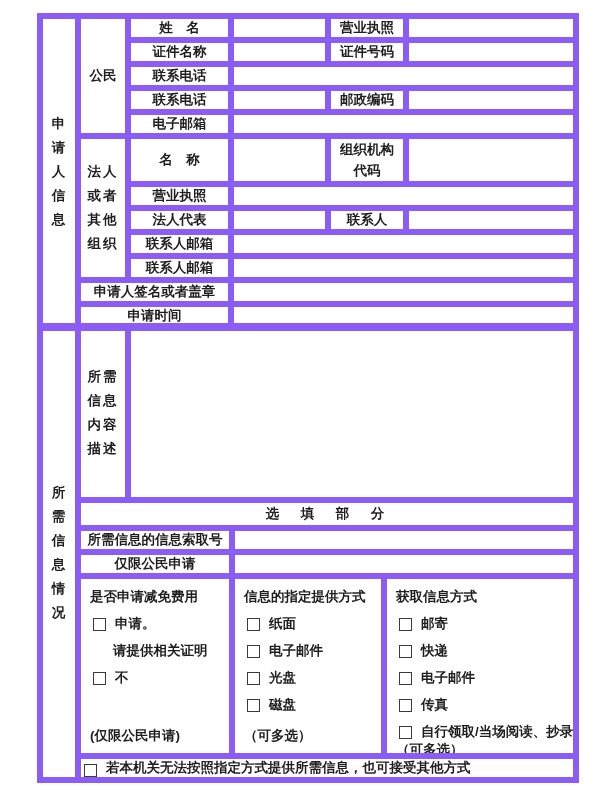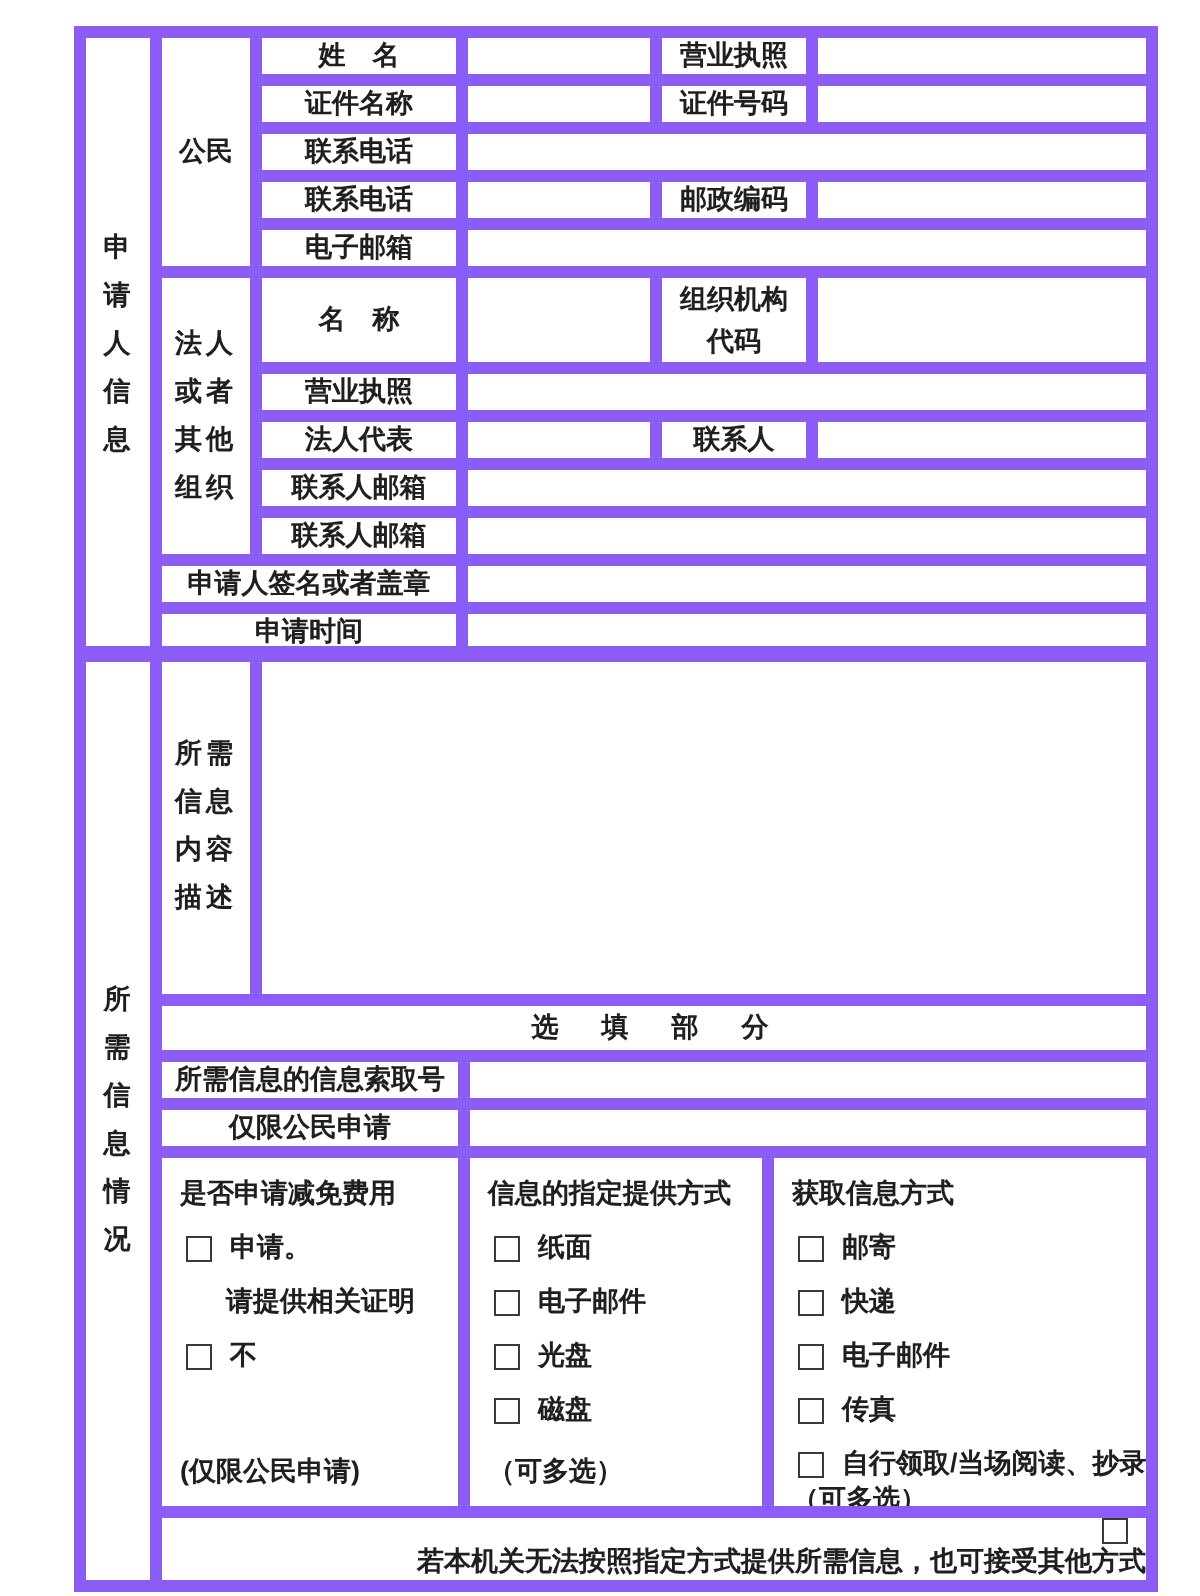--- a/index.html
+++ b/index.html
@@ -96,21 +96,20 @@
     border: 1.5px solid #3a3a3a;
     background: #ffffff;
     margin-right: 9px;
     flex: none;
   }
   .bottomnote {
     display: flex;
     align-items: flex-end;
     padding-left: 3px;
     text-align: left;
-    flex-direction: column;
   }
 </style>
 </head>
 <body>
 
 <div class="sheet">
 
   <table class="form" id="t1">
     <colgroup>
       <col style="width:38px">

